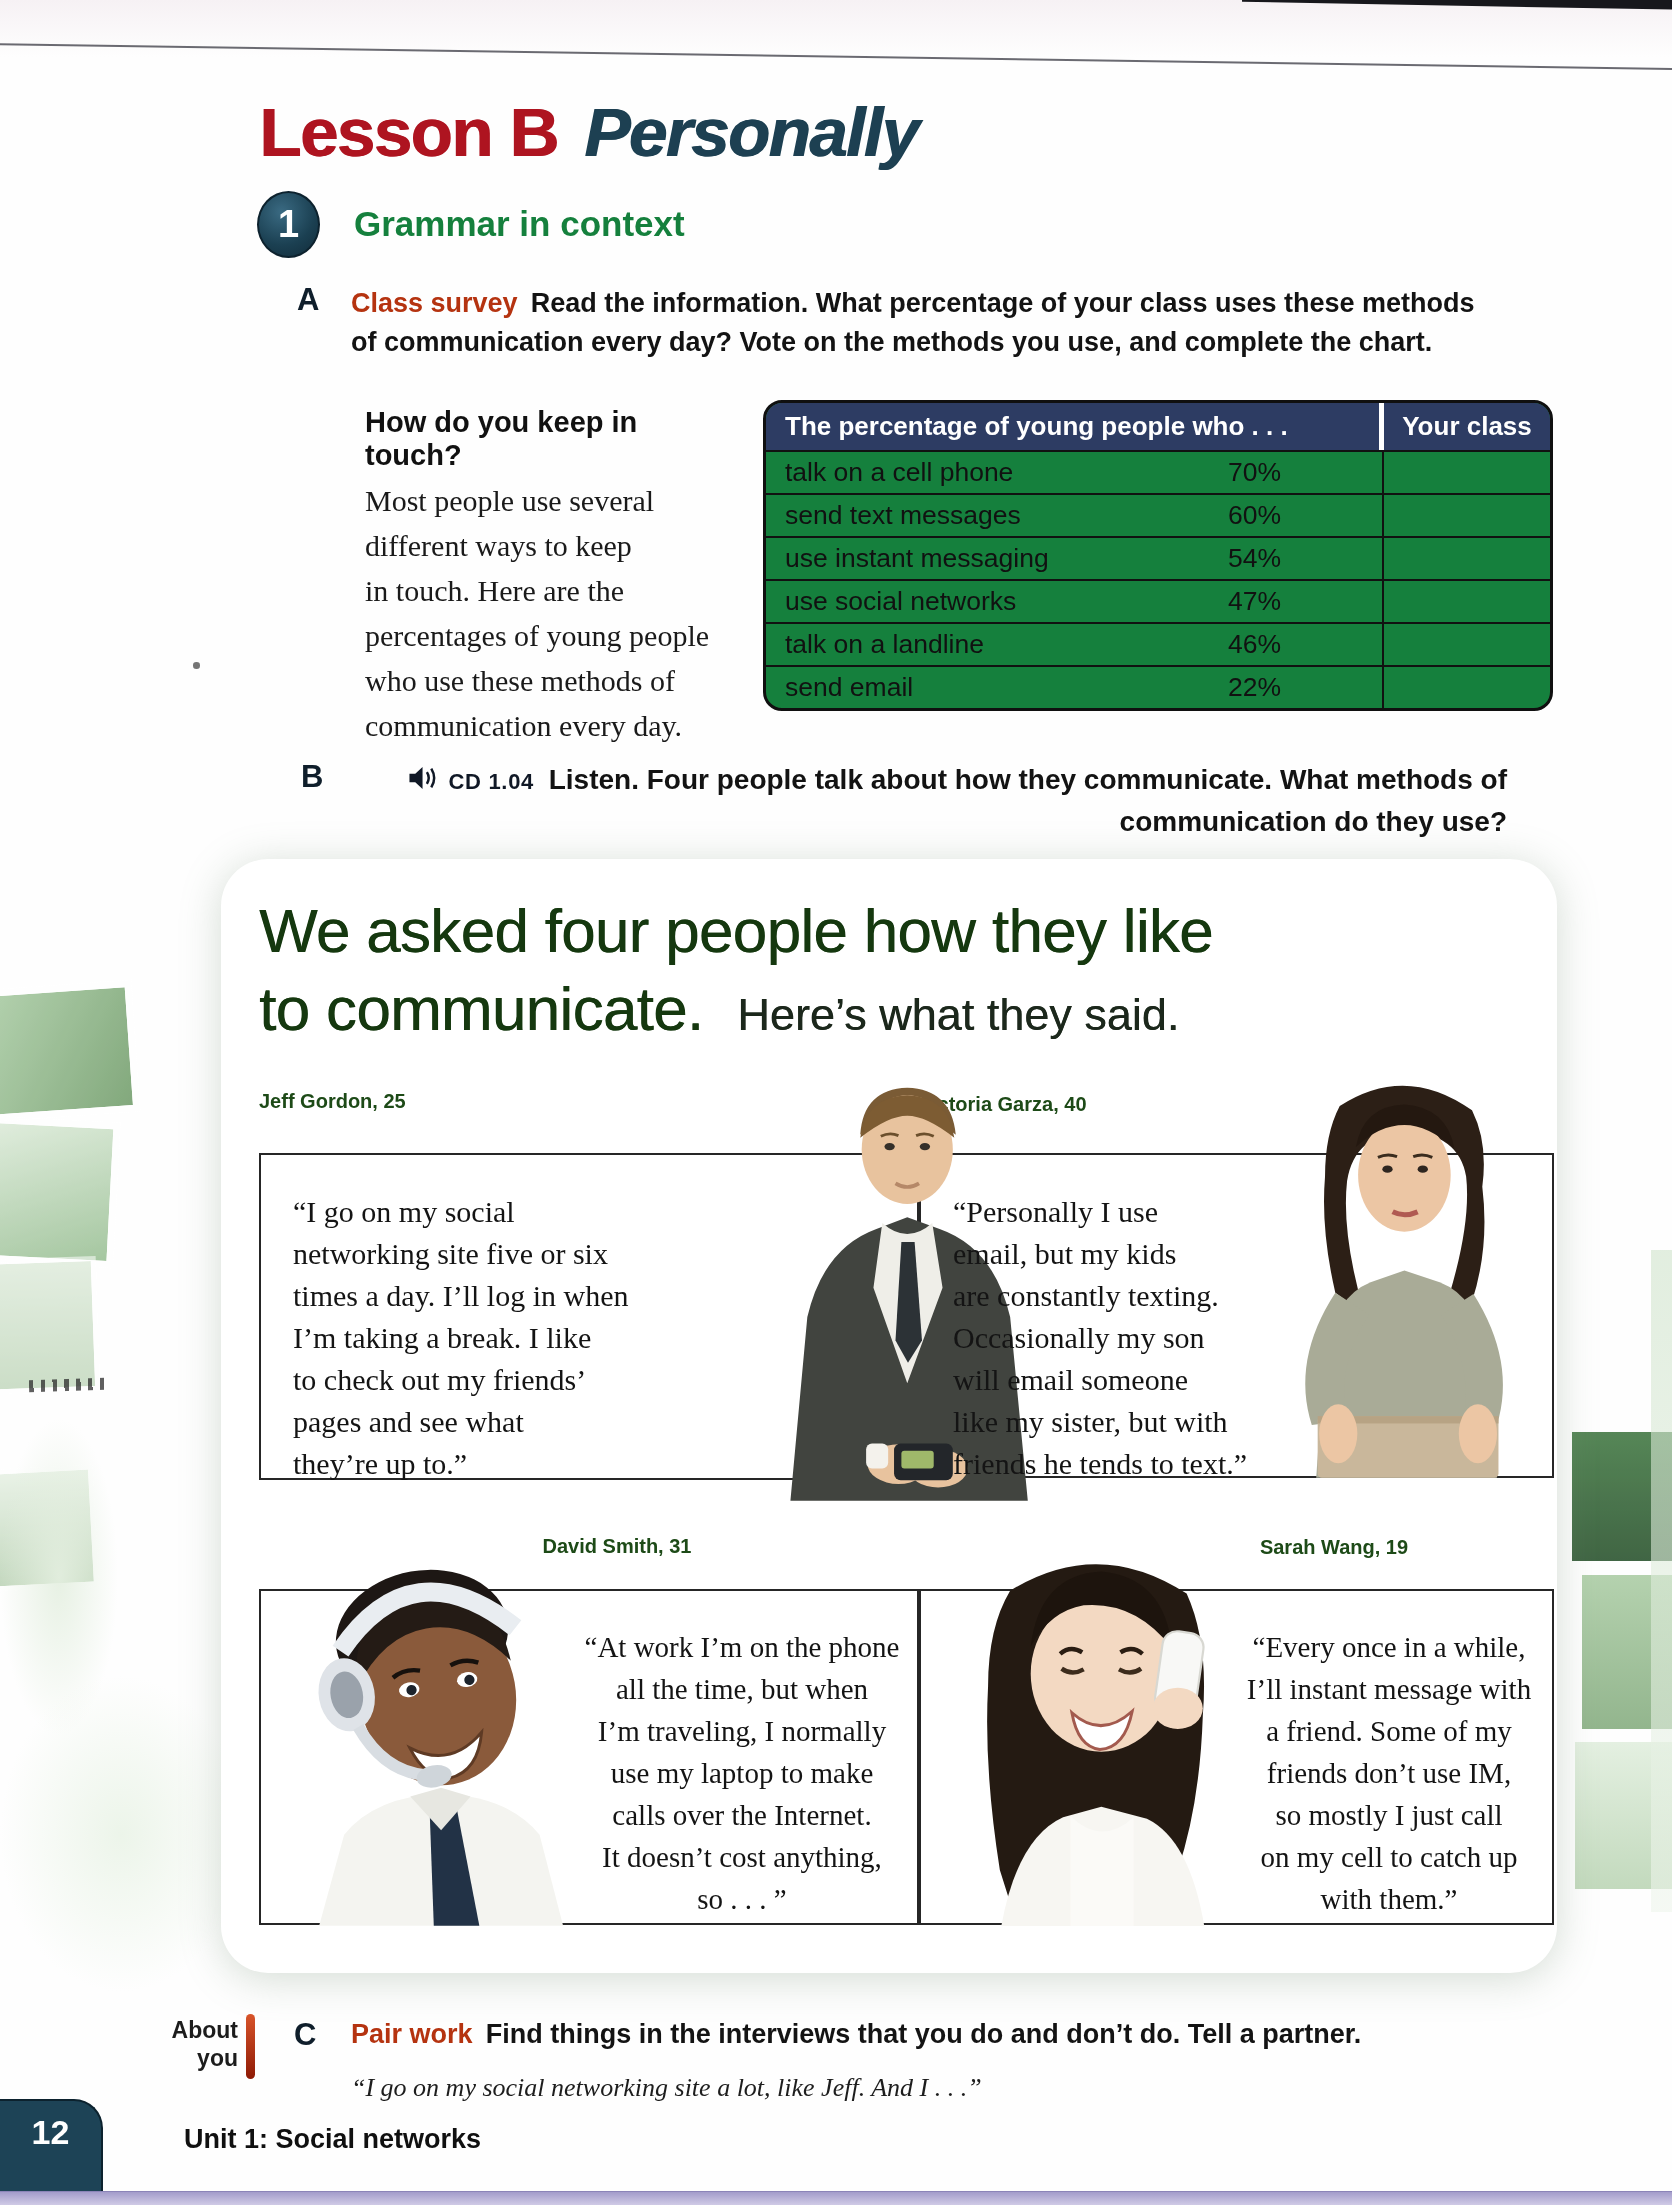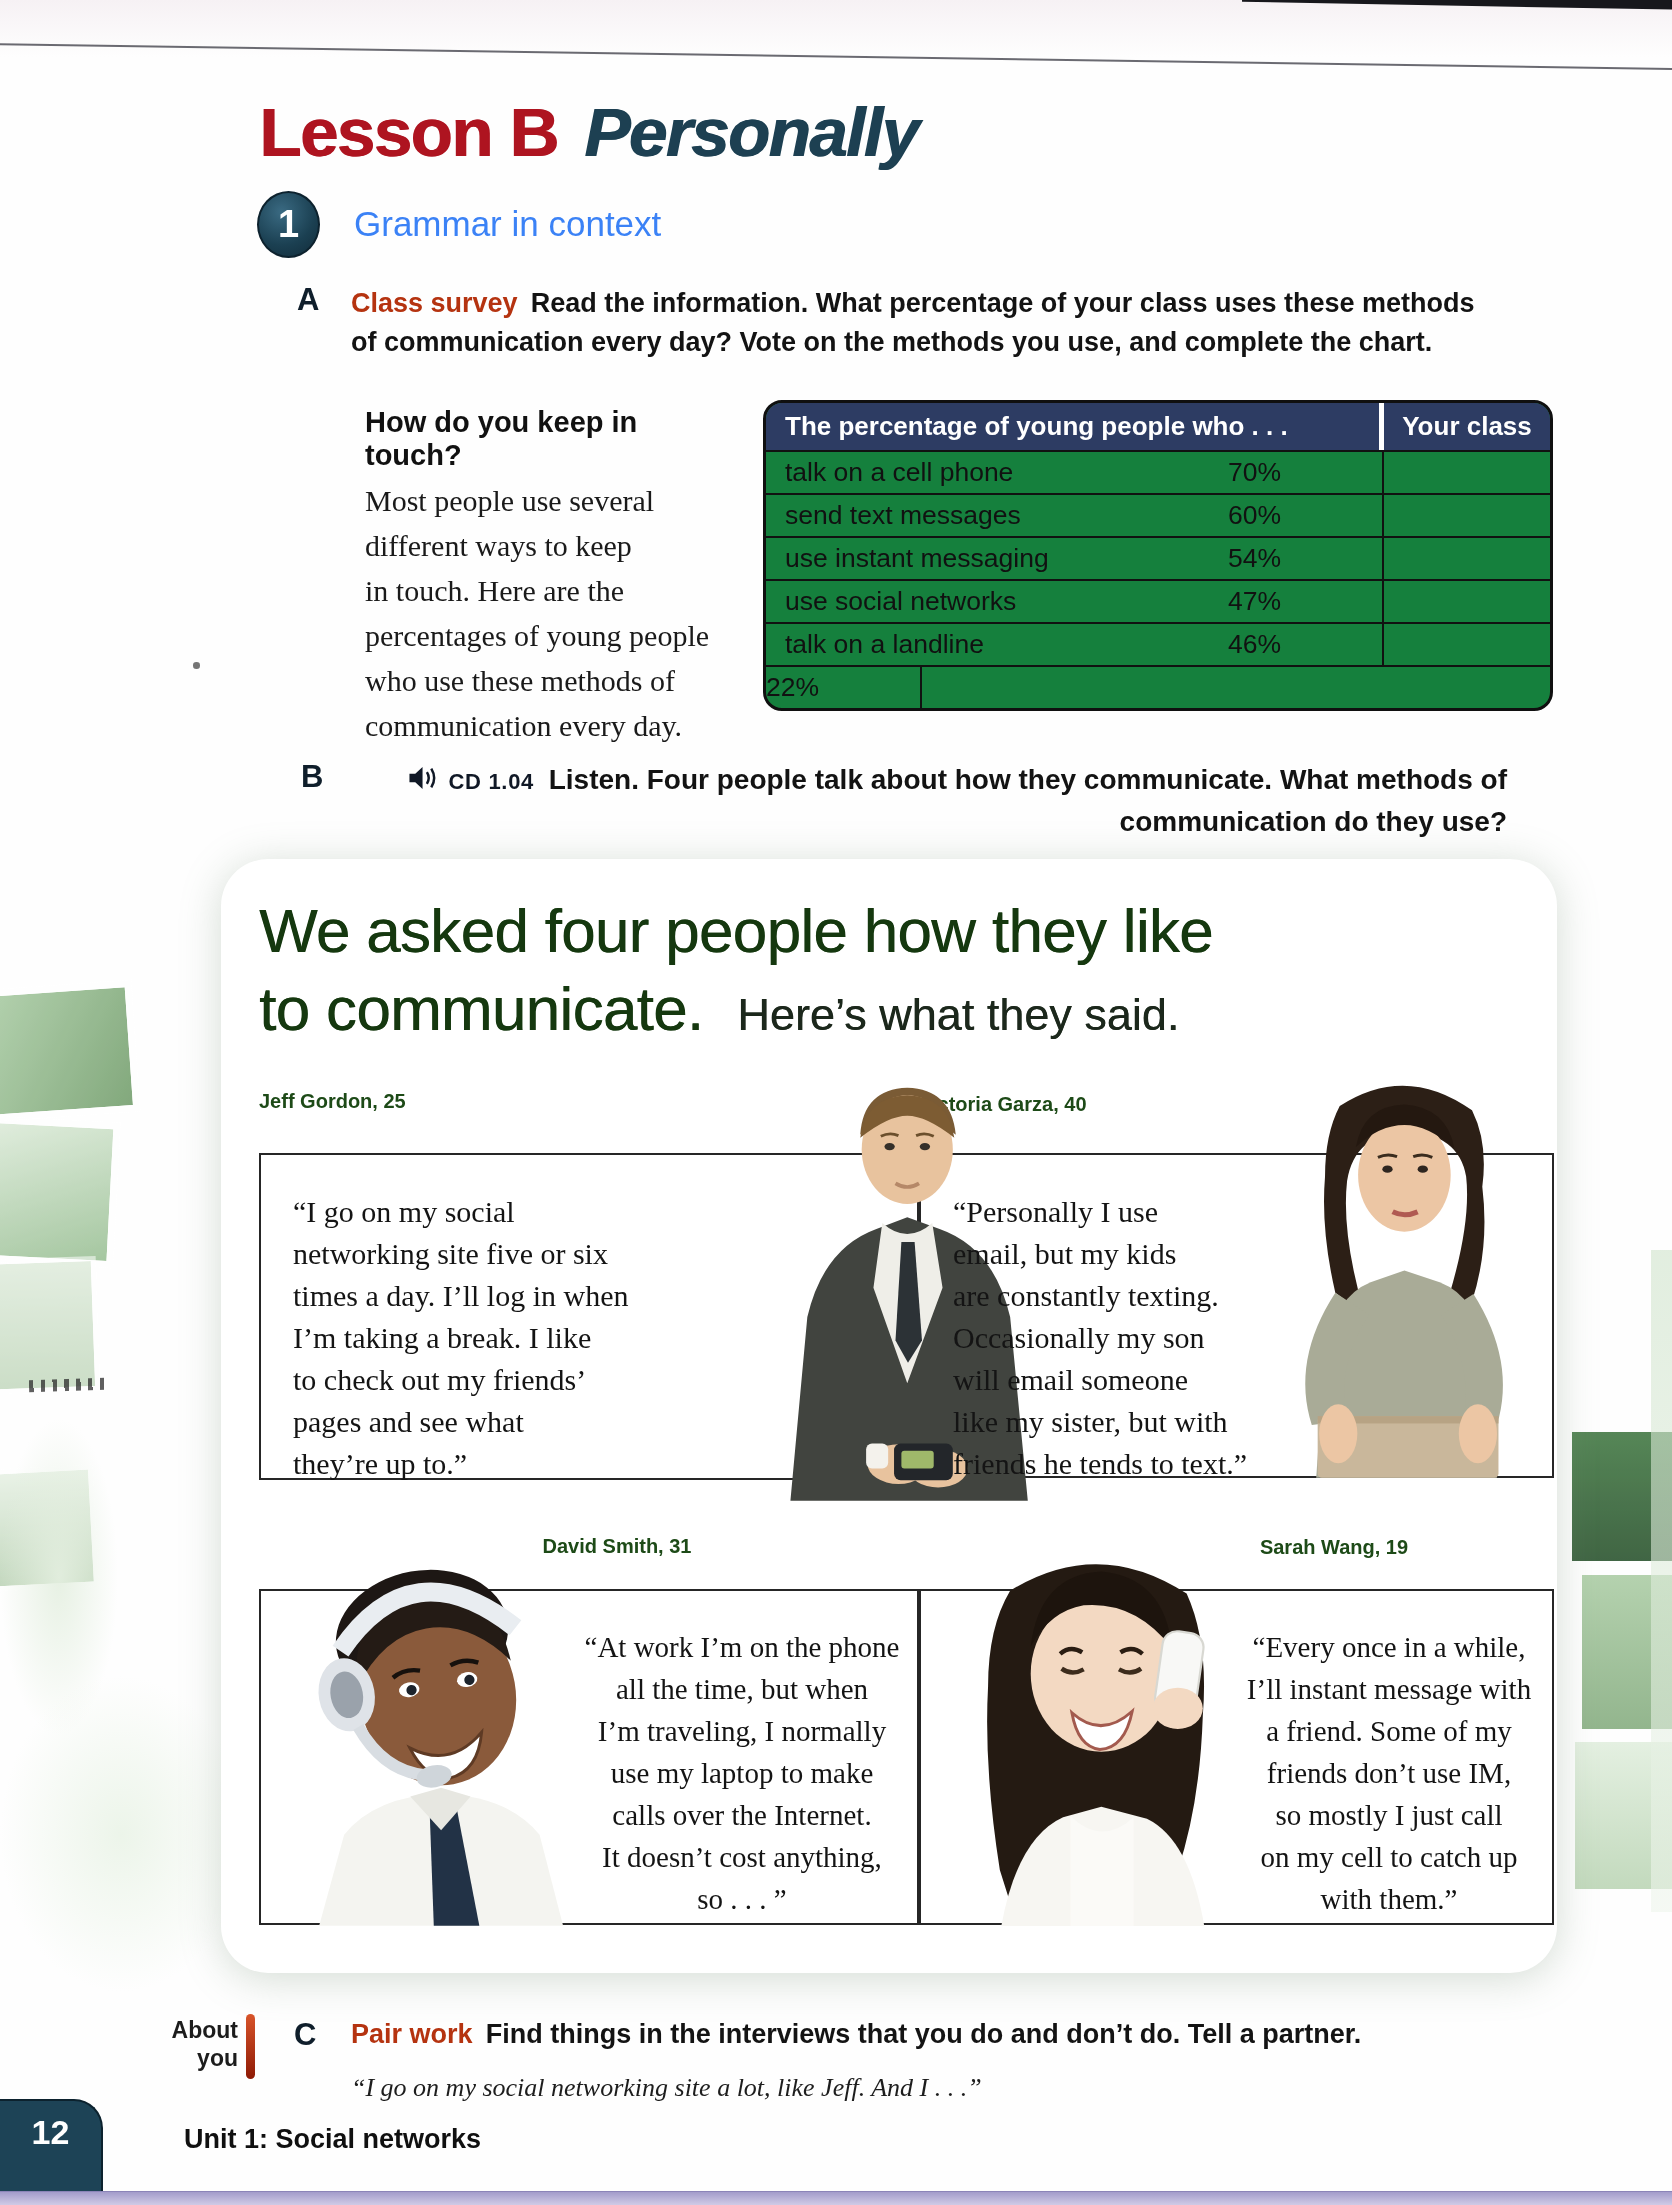--- a/index.html
+++ b/index.html
@@ -39,21 +39,21 @@
   .r4{left:1651px;top:1250px;width:22px;height:662px;background:linear-gradient(#cfe3cb,#eef5ec);opacity:.6;}
 
   
   .title{left:259px;top:93px;font-size:69px;font-weight:700;letter-spacing:-1.5px;z-index:3;}
   .lesson-label{color:#ae1420;text-shadow:1.1px 0 #ae1420;}
   .lesson-title{color:#1d4052;font-style:italic;margin-left:26.5px;text-shadow:1.1px 0 #1d4052;}
   .sec-circle{left:257px;top:191px;width:59px;height:63px;border-radius:50%;z-index:3;
       background:radial-gradient(circle at 38% 30%,#3a6a82,#1b4052 58%,#112b39);
       border:2.9px solid #0d222e;color:#fff;font-size:38px;font-weight:700;
       display:flex;align-items:center;justify-content:center;}
-  .sec-title{left:354px;top:204px;font-size:35px;font-weight:400;color:#3b82f6;z-index:3;}
+  .sec-title{left:354px;top:204px;font-size:35px;font-weight:700;color:#15803d;z-index:3;}
 
   
   .exA-letter{left:297px;top:282px;font-size:31px;font-weight:700;color:#0f1e2b;z-index:3;}
   .exA-body{left:351px;top:284px;width:1183px;font-size:27px;font-weight:700;line-height:39px;color:#131313;z-index:3;}
   .tag-red{color:#b53310;margin-right:13.2px;}
 
   
   .kit{left:365px;top:406px;width:375px;z-index:3;}
   .kit-heading{font-size:29px;font-weight:700;color:#111;}
   .kit-body{font-family:"Liberation Serif",serif;font-size:30px;line-height:45px;color:#1a1a1a;margin-top:5.9px;}
@@ -189,20 +189,21 @@
       <div class="t-method">use social networks</div>
       <div class="t-percent">47%</div>
       <div class="t-yourclass"></div>
     </div>
     <div class="t-row">
       <div class="t-method">talk on a landline</div>
       <div class="t-percent">46%</div>
       <div class="t-yourclass"></div>
     </div>
     <div class="t-row">
+      <div class="t-method">send email</div>
       <div class="t-percent">22%</div>
       <div class="t-yourclass"></div>
     </div>
   </div>
 
   <div class="abs exB-letter">B</div>
   <div class="abs exB-body">
     <svg class="speaker" width="32" height="28" viewBox="0 0 44 38">
       <polygon points="2,13 10,13 20,4 20,34 10,25 2,25" fill="#101826"></polygon>
       <path d="M26 11 Q31 19 26 27" stroke="#101826" stroke-width="3.4" fill="none"></path>

